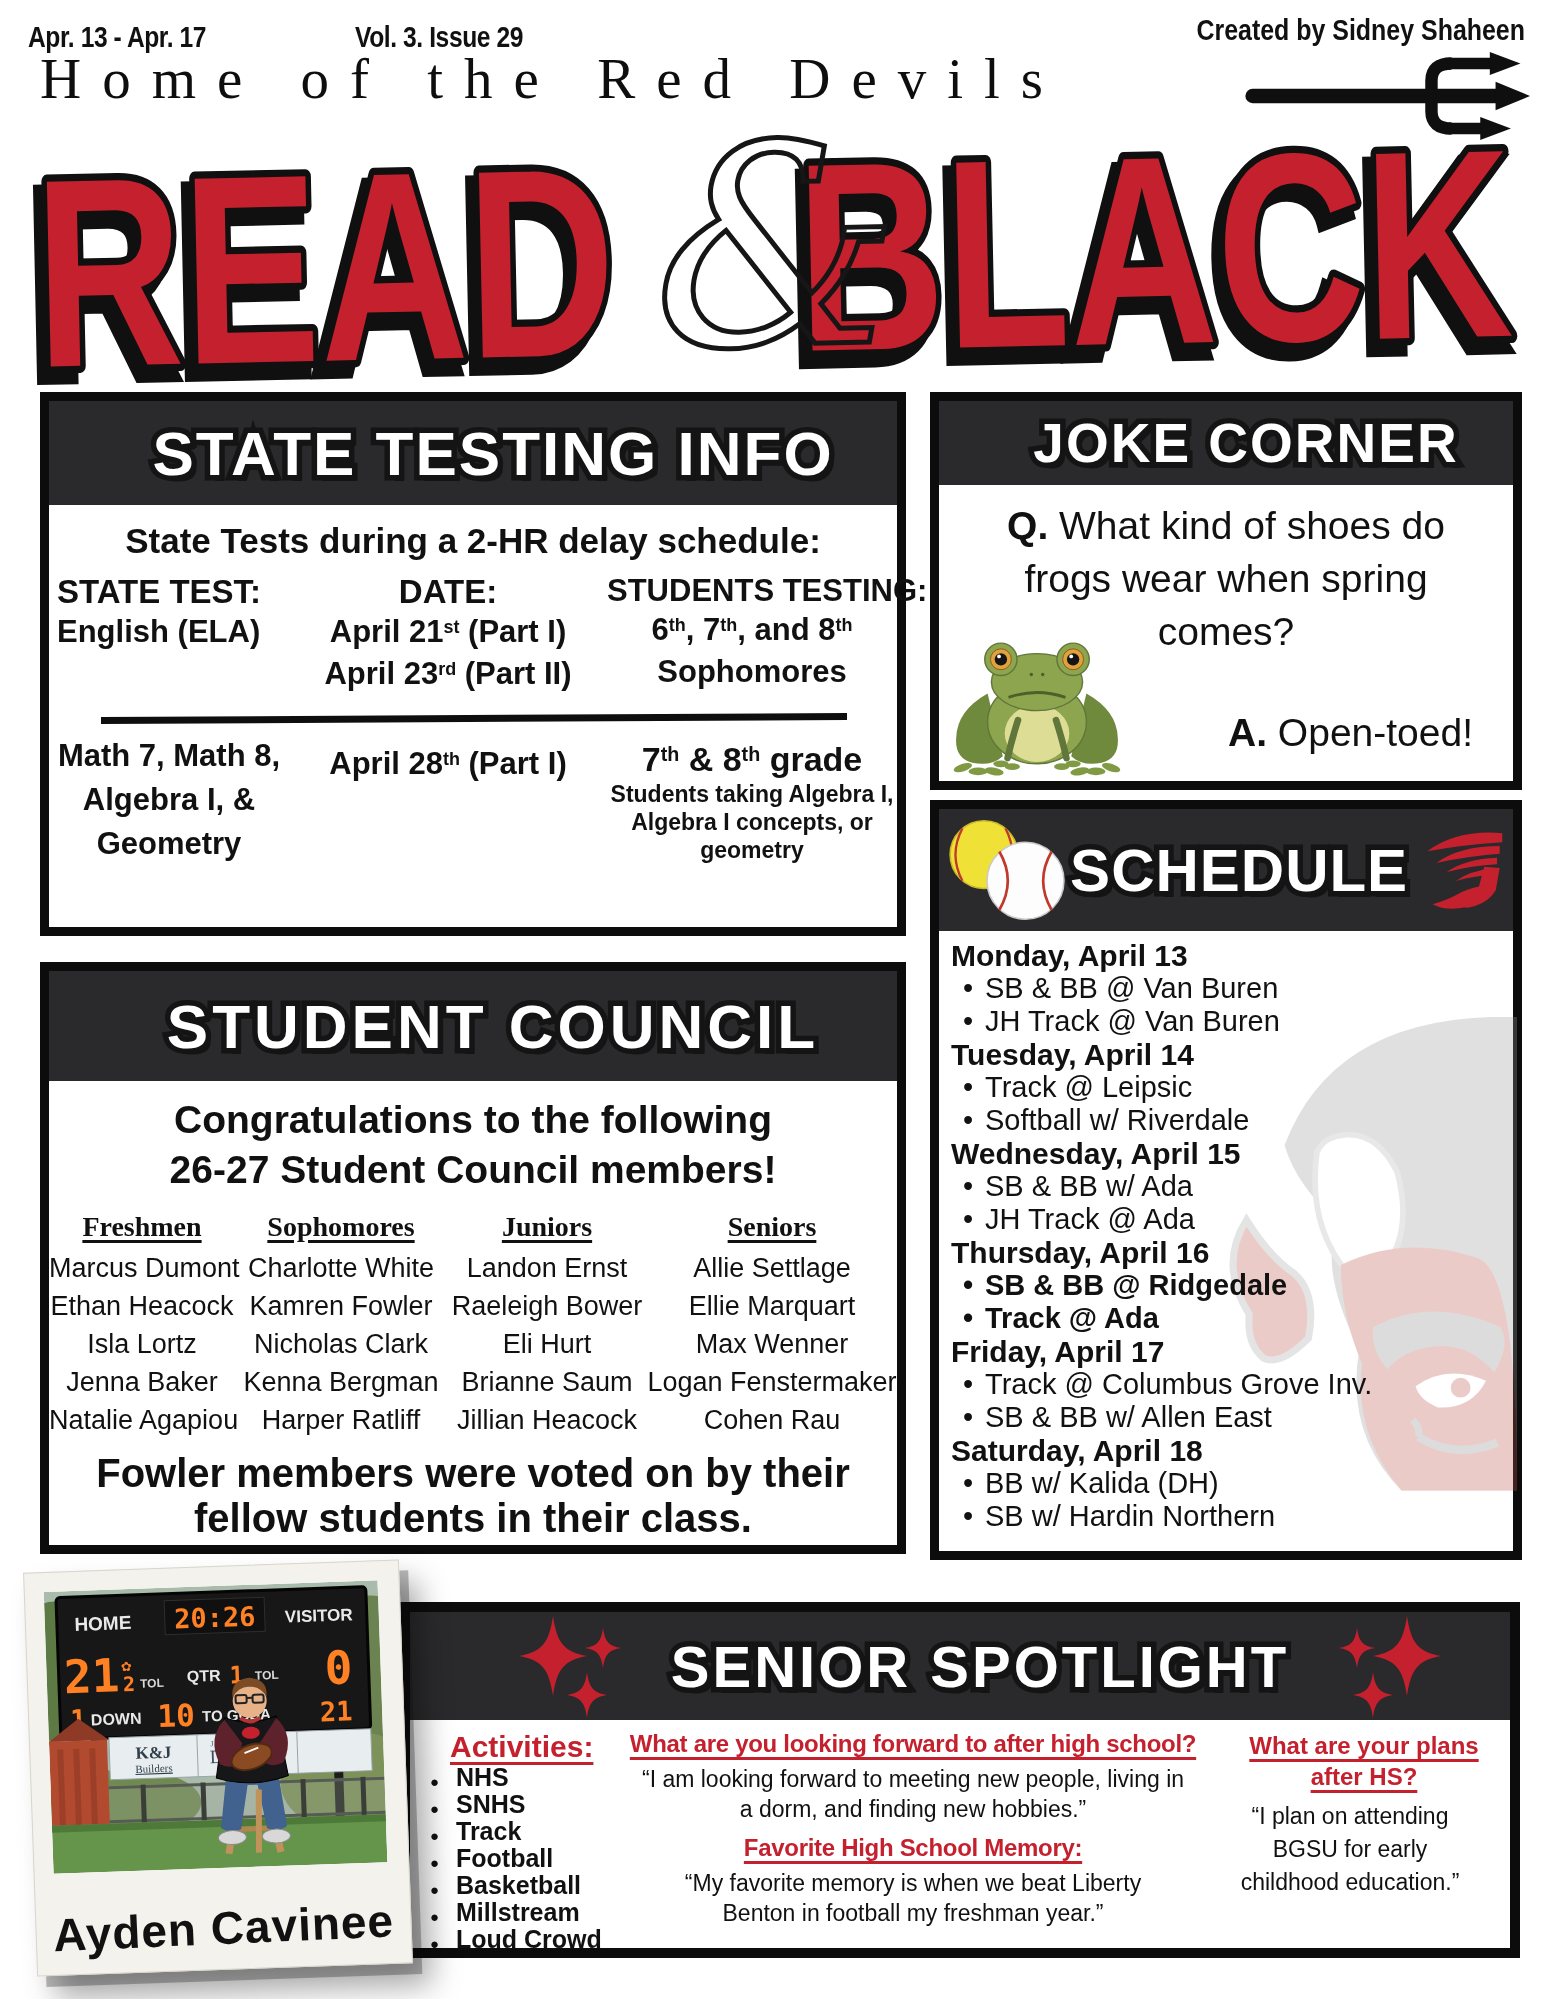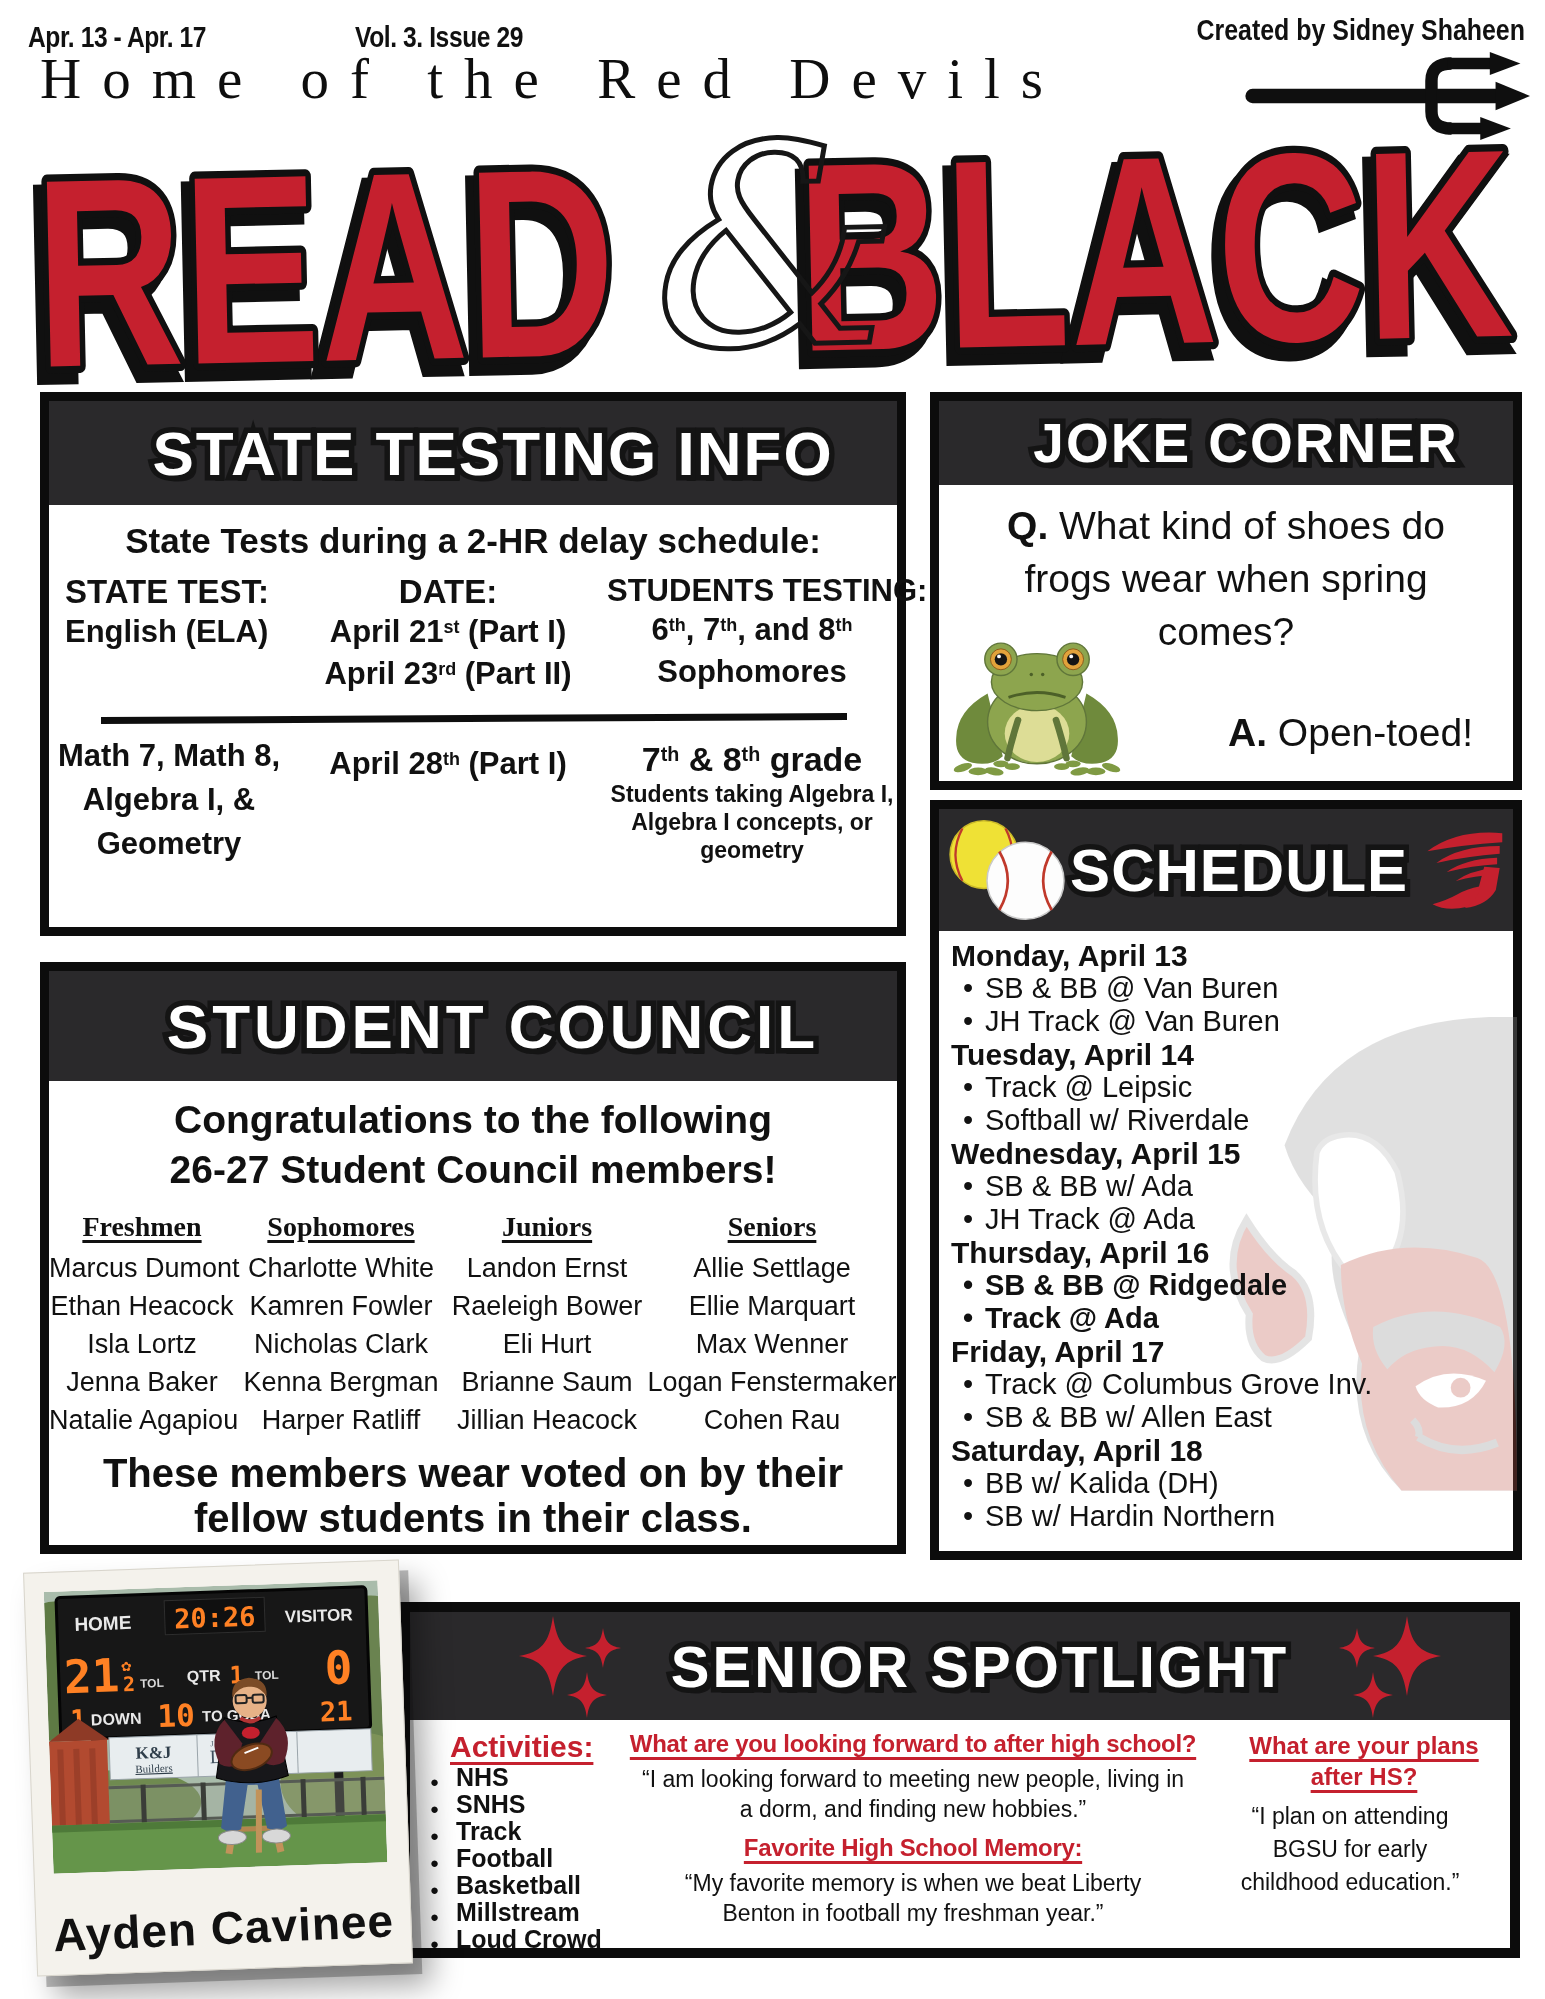--- a/index.html
+++ b/index.html
@@ -27,21 +27,21 @@
   .bubble::before{content:attr(data-text);position:absolute;left:0;top:0;z-index:-1;color:#fff;
         -webkit-text-stroke:11px #141414;text-shadow:5px 6px 0 rgba(0,0,0,.5);}
 
   
   #state-box{left:40px;top:392px;width:866px;height:544px;}
   #state-box .box-head{height:104px;}
   #state-box .bubble{font-size:62px;}
   .st-intro{margin-top:16px;text-align:center;font-weight:bold;font-size:35px;}
   .st-grid{display:grid;grid-template-columns:240px 318px 290px;margin-top:12px;}
   .st-c{text-align:center;font-weight:bold;}
-  .st-left{text-align:left;padding-left:16px;}
+  .st-left{text-align:left;padding-left:8px;}
   .st-h{font-size:33px;font-weight:bold;white-space:nowrap;}
   .st-v{font-size:31px;font-weight:bold;line-height:42px;white-space:nowrap;}
   .st-small{font-size:23px;line-height:28px;font-weight:bold;white-space:nowrap;}
   .st-divider{height:7px;background:#0e0e0e;margin:20px 50px 6px 52px;transform:rotate(-.3deg);}
 
   
   #joke-box{left:930px;top:392px;width:592px;height:398px;}
   #joke-box .box-head{height:84px;}
   #joke-box .bubble{font-size:55px;}
   .joke-q{margin:14px 18px 0;text-align:center;font-size:39px;line-height:53px;}
@@ -315,21 +315,21 @@
       <div>
         <div class="sc-h">Seniors</div>
         <div class="sc-n">Allie Settlage</div>
         <div class="sc-n">Ellie Marquart</div>
         <div class="sc-n">Max Wenner</div>
         <div class="sc-n">Logan Fenstermaker</div>
         <div class="sc-n">Cohen Rau</div>
       </div>
     </div>
     <div class="sc-footer">
-      <div>These members wear voted on by their</div>
+      <div>Fowler members were voted on by their</div>
       <div>fellow students in their class.</div>
     </div>
   </div>
 
   <div class="box" id="spot-box">
     <div class="box-head">
       <svg class="spark" width="120" height="104" viewBox="0 0 120 104" fill="#c5202e">
         <path d="M38,2 C42,30 50,38 72,42 C50,46 42,54 38,82 C34,54 26,46 4,42 C26,38 34,30 38,2 Z"></path>
         <path d="M88,14 C90,28 94,32 106,34 C94,36 90,40 88,54 C86,40 82,36 70,34 C82,32 86,28 88,14 Z"></path>
         <path d="M72,58 C74,74 79,79 92,81 C79,83 74,88 72,104 C70,88 65,83 52,81 C65,79 70,74 72,58 Z"></path>

